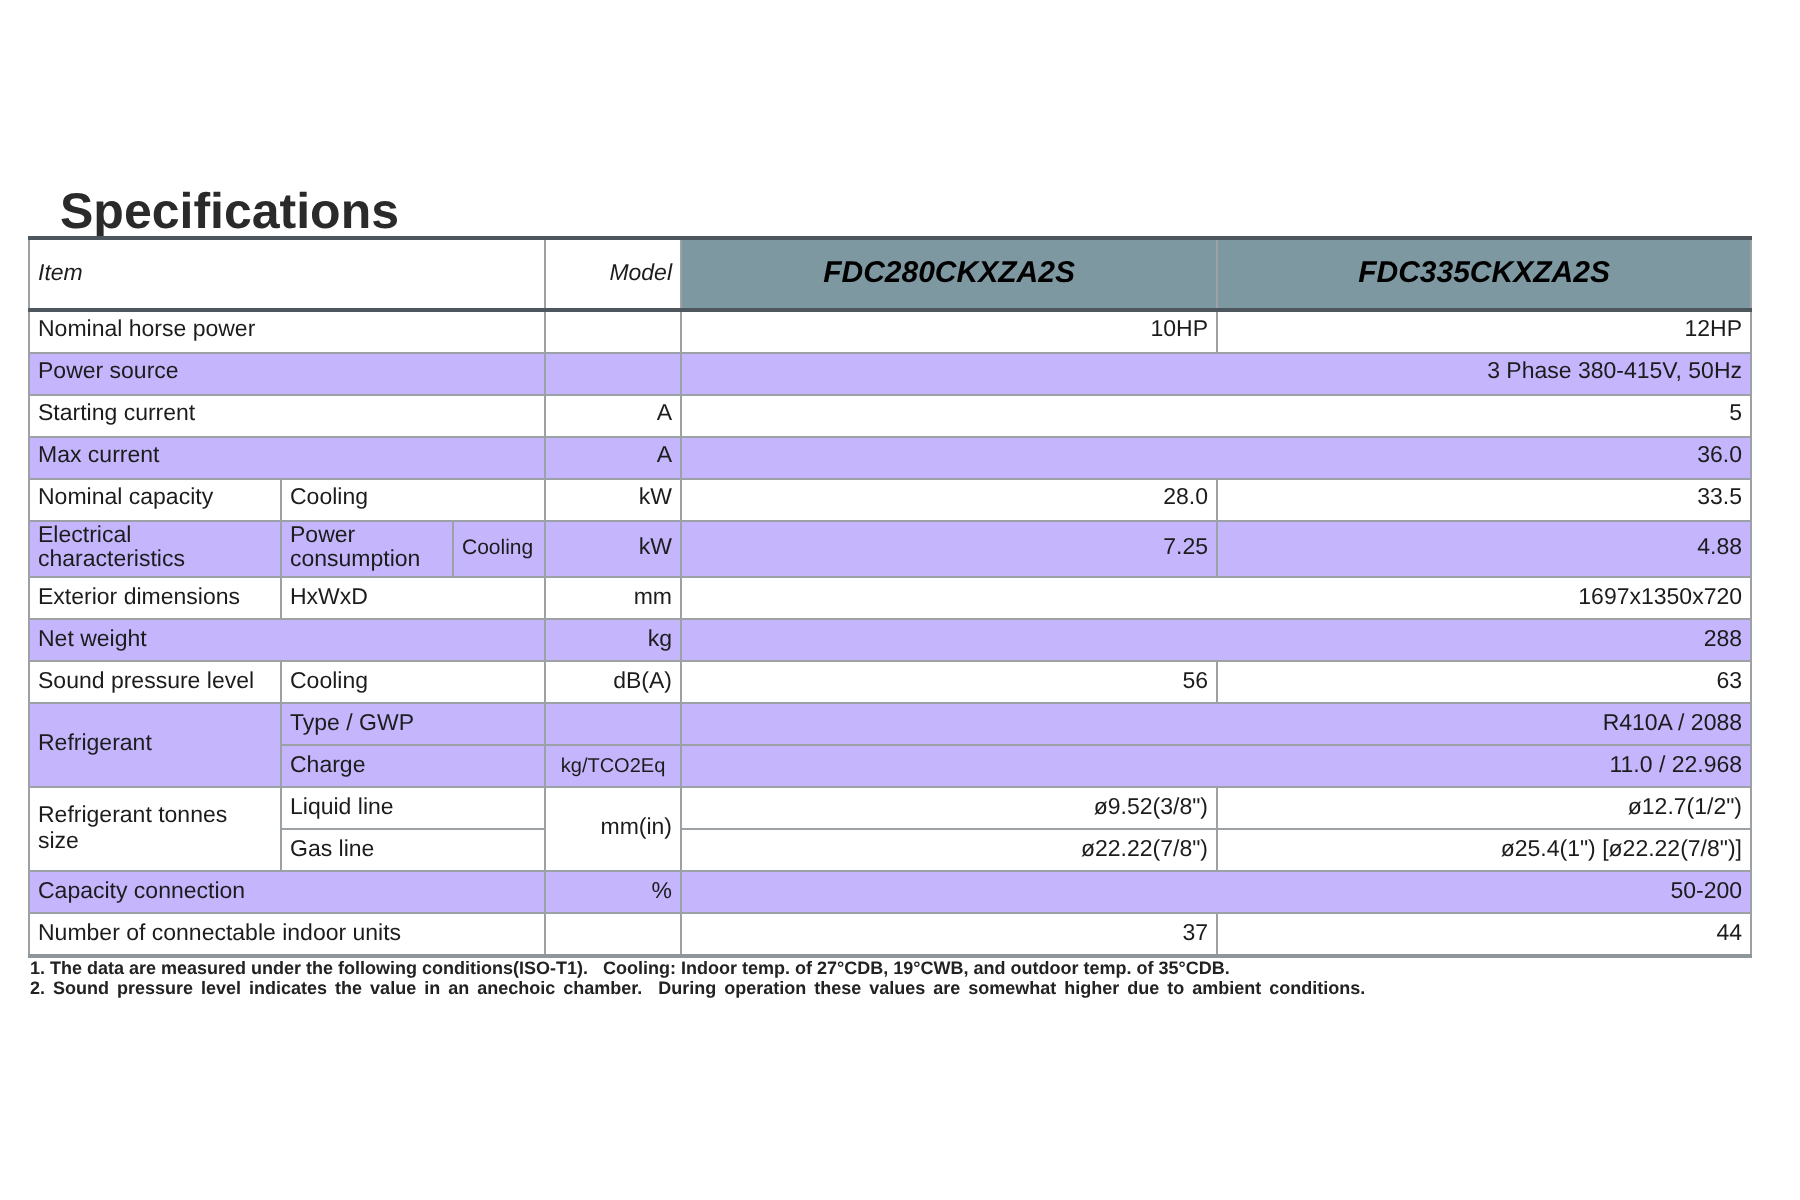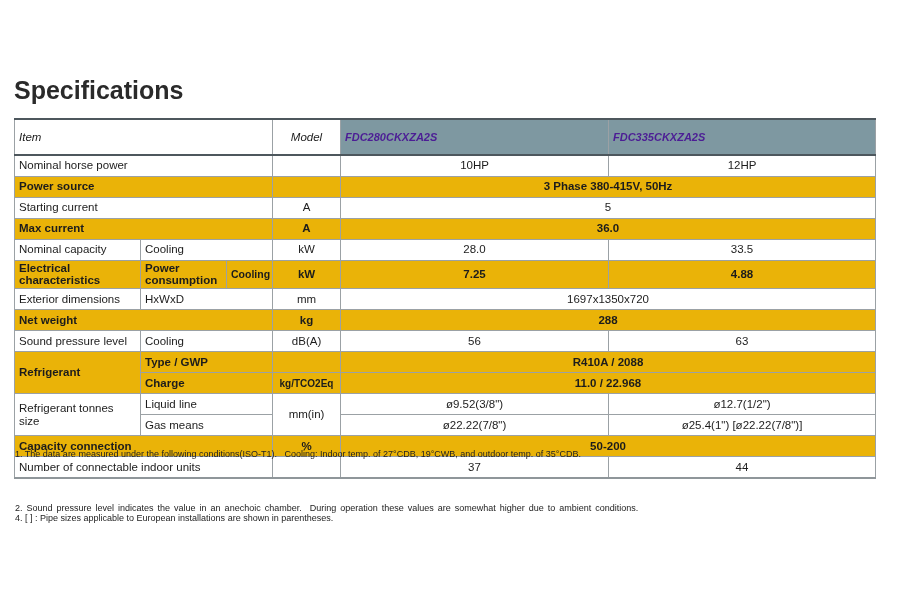--- a/index.html
+++ b/index.html
@@ -7,58 +7,58 @@
   body {
     width: 900px; height: 600px;
     background: #ffffff;
     font-family: "Liberation Sans", sans-serif;
     color: #1c1c1c;
   }
   .page { position: relative; width: 900px; height: 600px; overflow: hidden; }
 
   .page-title {
     position: absolute; left: 14px; top: 76px;
-    margin: 0;
+    margin: 16px;
     font-size: 25px; font-weight: 600; color: #2a2a2a;
     letter-spacing: 0px;
   }
 
   table.spec {
     position: absolute; left: 14px; top: 118px;
     width: 861px;
     border-collapse: collapse; table-layout: fixed;
     font-size: 11.5px; color: #1c1c1c;
   }
   table.spec td { border: 1px solid #9ba1a5; padding: 1px 4px; line-height: 1.12; }
   tr.r { height: 21px; }
   tr.hdr { height: 36px; font-style: italic; }
   tr.tall { height: 20px; padding-left: 30px; }
 
   td.lab { text-align: left; padding-left: 9px; }
-  td.val, td.unit { text-align: center; }
+  td.val, td.unit { text-align: right; }
   td.unit-sm { text-align: center; font-size: 10px; }
   td.sub2 { text-align: left; padding-left: 7px; font-size: 10.5px; }
 
-  tr.shaded td { background: #eab308; font-weight: bold; }
+  tr.shaded td { background: #c4b5fd; }
 
   tr.hdr td { border-top: 2px solid #4d575d; border-bottom: 2px solid #4d575d; }
   td.model-hdr {
-    background: #7e98a1; color: #4c1d95;
-    font-weight: bold; text-align: left; font-size: 11px;
+    background: #7e98a1; color: #000000;
+    font-weight: bold; text-align: center; font-size: 15px;
     border: 2px solid #4d575d;
   }
   tr.group-top td { border-top: 1.5px solid #81888c; }
   tr.last td { border-bottom: 2px solid #8f969a; }
 
   .footnotes {
-    position: absolute; left: 15px; top: 450px; width: 850px;
-    font-size: 9px; line-height: 9.8px; color: #222222;
+    position: absolute; left: 15px; top: 480px; width: 850px;
+    font-size: 9px; line-height: 9.8px; color: #222222; font-weight: bold;
   }
   .footnotes p { margin: 0; white-space: nowrap; }
-  .footnotes p.wide { word-spacing: 1.5px; margin-top: 44px; }
+  .footnotes p.wide { word-spacing: 1.5px; }
 </style>
 </head>
 <body>
 
 <div class="page">
 
   <h1 class="page-title">Specifications</h1>
 
   <table class="spec">
     <colgroup>
@@ -155,21 +155,21 @@
 
       <tr class="r group-top">
         <td class="lab" rowspan="2">Refrigerant tonnes size</td>
         <td class="lab" colspan="2">Liquid line</td>
         <td class="unit" rowspan="2">mm(in)</td>
         <td class="val">ø9.52(3/8")</td>
         <td class="val">ø12.7(1/2")</td>
       </tr>
 
       <tr class="r">
-        <td class="lab" colspan="2">Gas means</td>
+        <td class="lab" colspan="2">Gas line</td>
         <td class="val">ø22.22(7/8")</td>
         <td class="val">ø25.4(1") [ø22.22(7/8")]</td>
       </tr>
 
       <tr class="r shaded group-top">
         <td class="lab" colspan="3">Capacity connection</td>
         <td class="unit">%</td>
         <td class="val" colspan="2">50-200</td>
       </tr>
 
@@ -178,16 +178,15 @@
         <td class="unit"></td>
         <td class="val">37</td>
         <td class="val">44</td>
       </tr>
     </tbody>
   </table>
 
   <div class="footnotes">
     <p>1. The data are measured under the following conditions(ISO-T1).&nbsp;&nbsp; Cooling: Indoor temp. of 27°CDB, 19°CWB, and outdoor temp. of 35°CDB.</p>
     <p class="wide">2. Sound pressure level indicates the value in an anechoic chamber.&nbsp; During operation these values are somewhat higher due to ambient conditions.</p>
-    <p>4. [ ] : Pipe sizes applicable to European installations are shown in parentheses.</p>
   </div>
 
 </div>
 
 </body></html>

